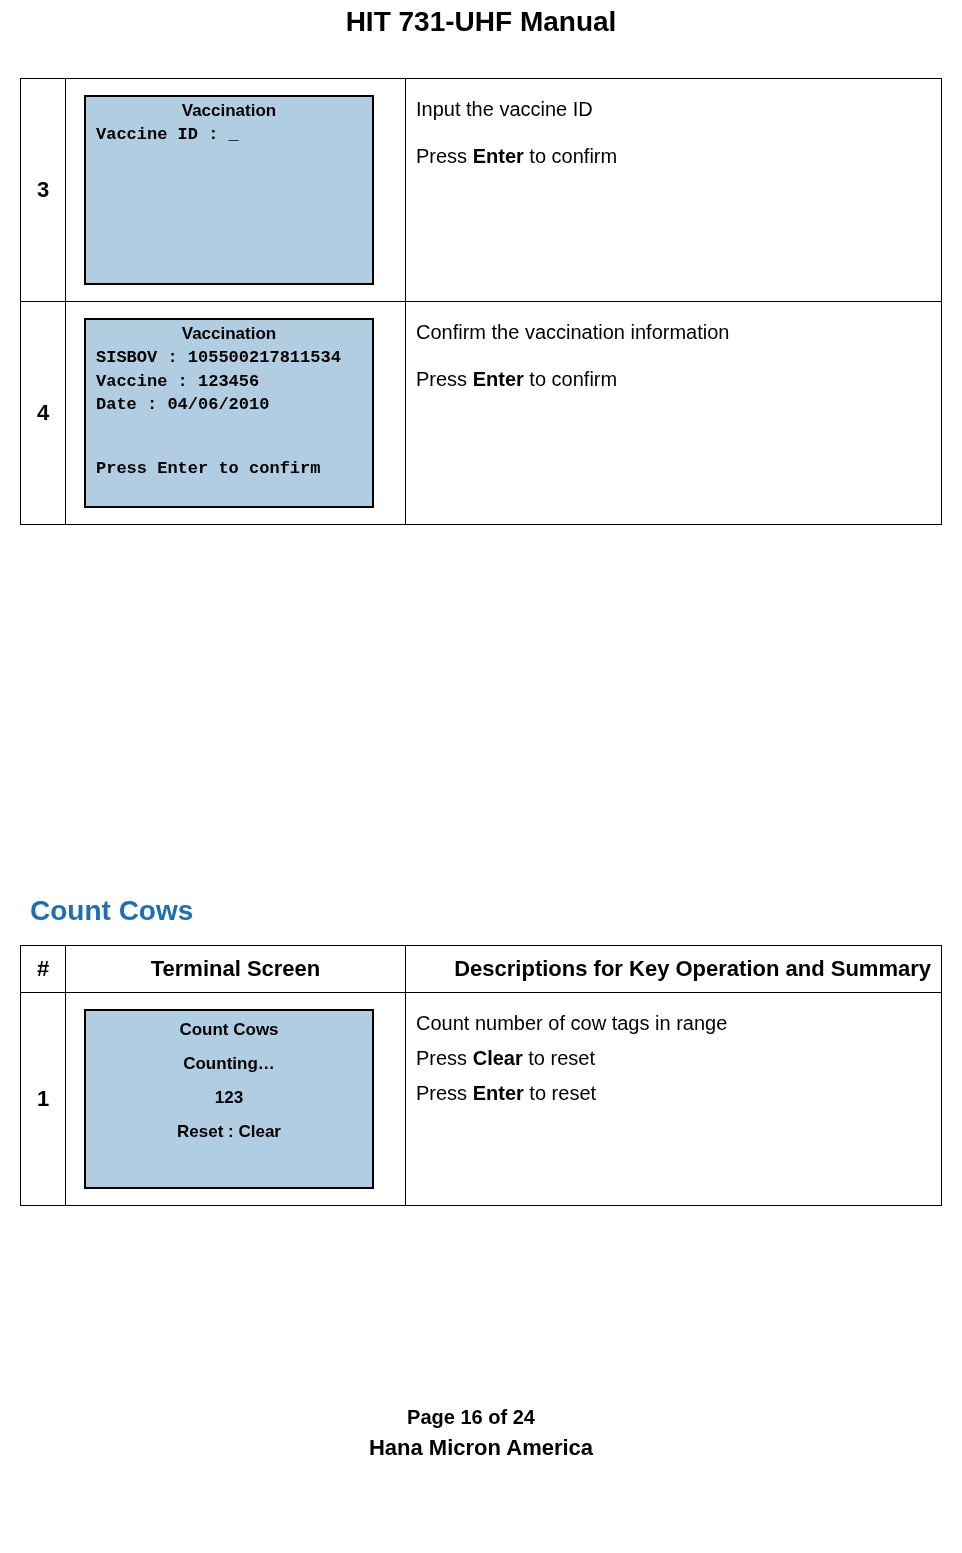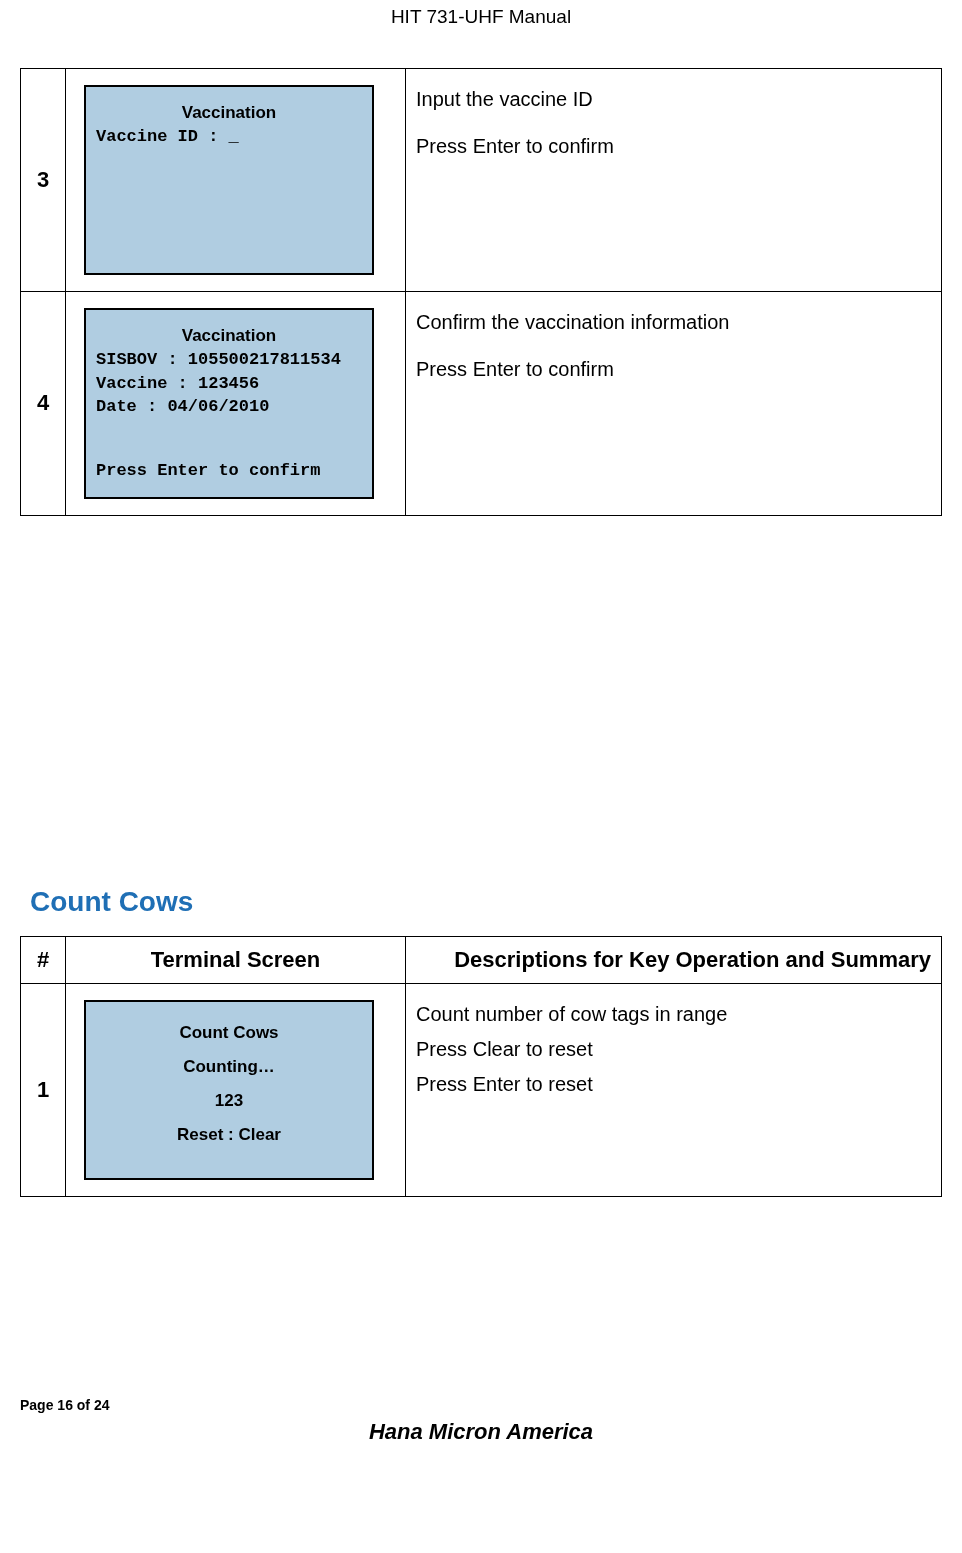--- a/index.html
+++ b/index.html
@@ -6,22 +6,22 @@
     body {
       font-family: Arial, Helvetica, sans-serif;
       background: #fff;
       width: 962px;
       margin: 0 auto;
       padding: 0 20px;
       color: #000;
     }
     .header-title {
       text-align: center;
-      font-weight: normal;
-      font-size: 19px;
+      font-weight: bold;
+      font-size: 28px;
       padding: 6px 0 40px 0;
     }
     table.main {
       border-collapse: collapse;
       width: 100%;
       margin-bottom: 20px;
     }
     table.main td, table.main th {
       border: 1px solid #000;
       vertical-align: top;
@@ -46,21 +46,21 @@
     .col-desc {
       font-size: 20px;
       line-height: 1.45;
     }
     .terminal {
       background: #b0cde1;
       border: 2px solid #000;
       width: 290px;
       min-height: 175px;
       margin: 4px 8px;
-      padding: 14px 10px;
+      padding: 2px 10px;
       font-size: 17px;
       font-weight: bold;
       font-family: Arial, sans-serif;
       line-height: 1.4;
     }
     .terminal .t-title {
       text-align: center;
     }
     .terminal .t-line { margin: 0; font-family: Liberation Mono, monospace; }
     .terminal.tall { min-height: 190px; }
@@ -69,33 +69,32 @@
     .section-title {
       color: #1f6fb5;
       font-size: 28px;
       font-weight: bold;
       margin: 10px 0 18px 10px;
     }
     .footer {
       margin-top: 200px;
     }
     .page-num {
-      text-align: left;
+      text-align: center;
       font-weight: bold;
-      font-size: 14px;
+      font-size: 20px;
       padding-right: 20px;
     }
     .company {
       text-align: center;
       font-weight: bold;
       font-size: 22px;
       margin-top: 6px;
-      font-style: italic;
     }
-    .bold { font-weight: normal; }
+    .bold { font-weight: bold; }
     .desc-block p { margin-bottom: 6px; }
     .desc-block { padding-top: 4px; }
   </style>
 </head>
 <body>
 
 <div class="header-title">HIT 731-UHF Manual</div>
 
 <table class="main">
   <tbody>

